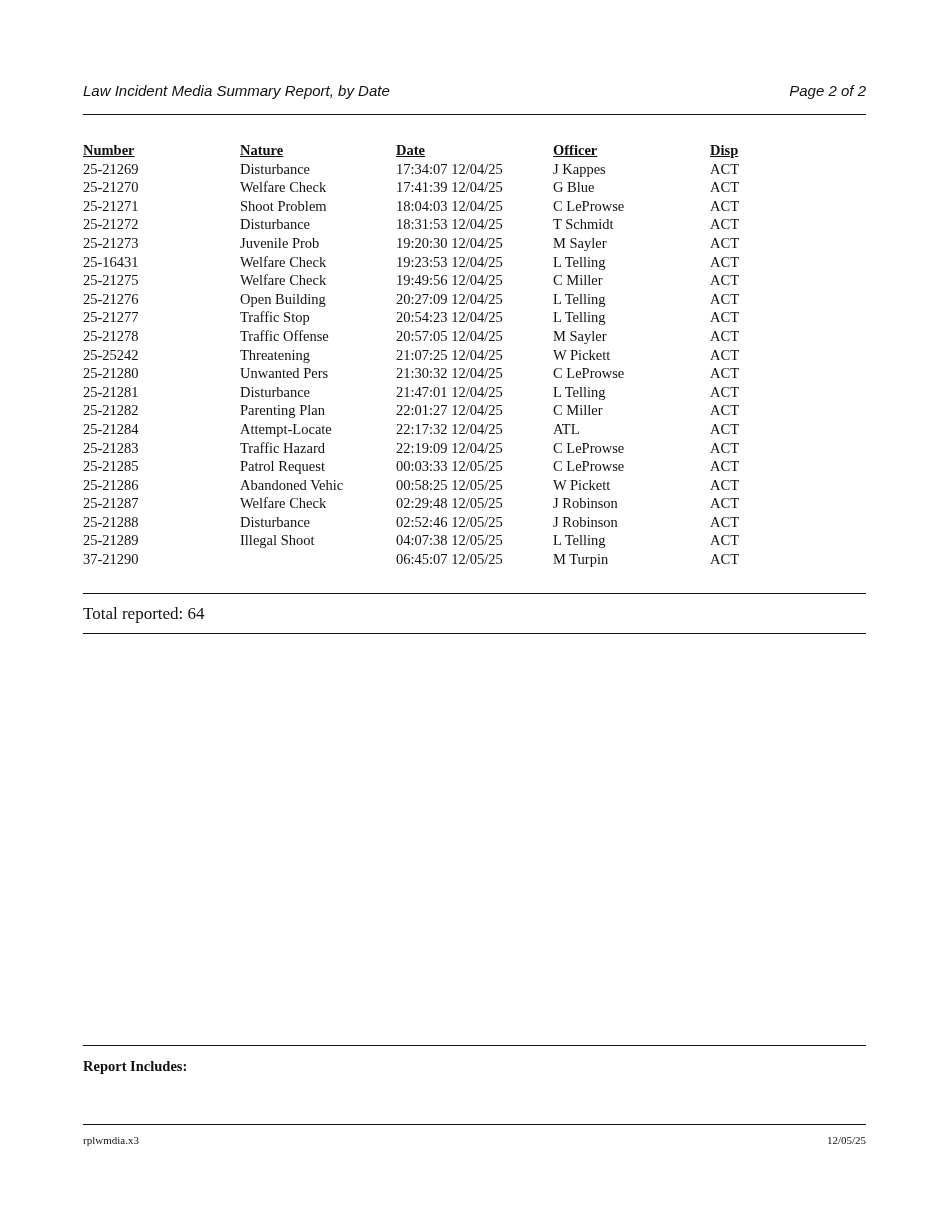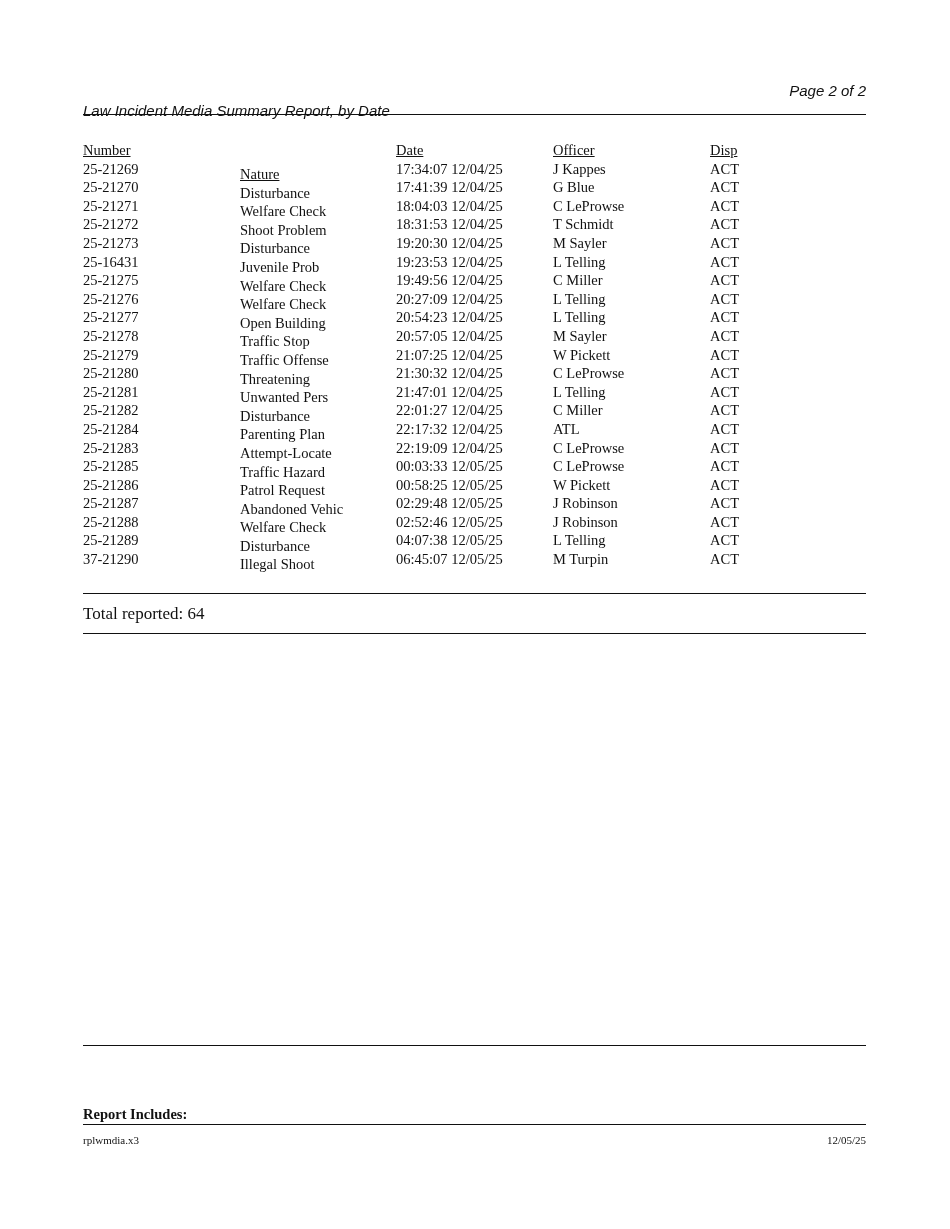--- a/index.html
+++ b/index.html
@@ -25,21 +25,21 @@
       position: absolute;
       top: 82px;
       left: 0;
       width: 783px;
       height: 20px;
       font-family: "Liberation Sans", sans-serif;
       font-style: italic;
       font-size: 15px;
       color: #111;
     }
-    .header .title { position: absolute; left: 0; top: 0; margin-top: 20px; }
+    .header .title { position: absolute; left: 0; top: 0; }
     .header .page-num { position: absolute; right: 0; top: 0; text-align: center; }
     .rule {
       position: absolute;
       left: 0;
       width: 783px;
       height: 0;
       border-top: 1.6px solid #111;
     }
     .table {
       position: absolute;
@@ -50,45 +50,44 @@
       font-size: 14.5px;
     }
     .row {
       position: relative;
       height: 18.6px;
       line-height: 18.6px;
       white-space: nowrap;
     }
     .cell { position: absolute; top: 0; }
     .c-number { left: 0; }
-    .c-nature { left: 157px; margin-top: 24px; }
+    .c-nature { left: 157px; }
     .c-date { left: 313px; }
     .c-officer { left: 470px; }
     .c-disp { left: 627px; }
     .head .cell {
-      font-weight: normal;
+      font-weight: bold;
       text-decoration: underline;
       text-align: center;
     }
     .total {
       position: absolute;
       top: 604px;
       left: 0;
       font-family: "Liberation Serif", serif;
       font-size: 17px;
     }
     .includes {
       position: absolute;
       top: 1057px;
       left: 0;
       width: 783px;
       font-family: "Liberation Serif", serif;
       font-size: 14.5px;
       line-height: 18px;
-      margin-top: 48px;
     }
     .includes .inc-title { font-weight: bold; }
     .footer {
       position: absolute;
       top: 1134px;
       left: 0;
       width: 783px;
       font-family: "Liberation Serif", serif;
       font-size: 11px;
     }
@@ -179,21 +178,21 @@
           <span class="cell c-disp">ACT</span>
         </div>
         <div class="row">
           <span class="cell c-number">25-21278</span>
           <span class="cell c-nature">Traffic Offense</span>
           <span class="cell c-date">20:57:05 12/04/25</span>
           <span class="cell c-officer">M Sayler</span>
           <span class="cell c-disp">ACT</span>
         </div>
         <div class="row">
-          <span class="cell c-number">25-21279</span>
+          <span class="cell c-number">25-25242</span>
           <span class="cell c-nature">Threatening</span>
           <span class="cell c-date">21:07:25 12/04/25</span>
           <span class="cell c-officer">W Pickett</span>
           <span class="cell c-disp">ACT</span>
         </div>
         <div class="row">
           <span class="cell c-number">25-21280</span>
           <span class="cell c-nature">Unwanted Pers</span>
           <span class="cell c-date">21:30:32 12/04/25</span>
           <span class="cell c-officer">C LeProwse</span>

